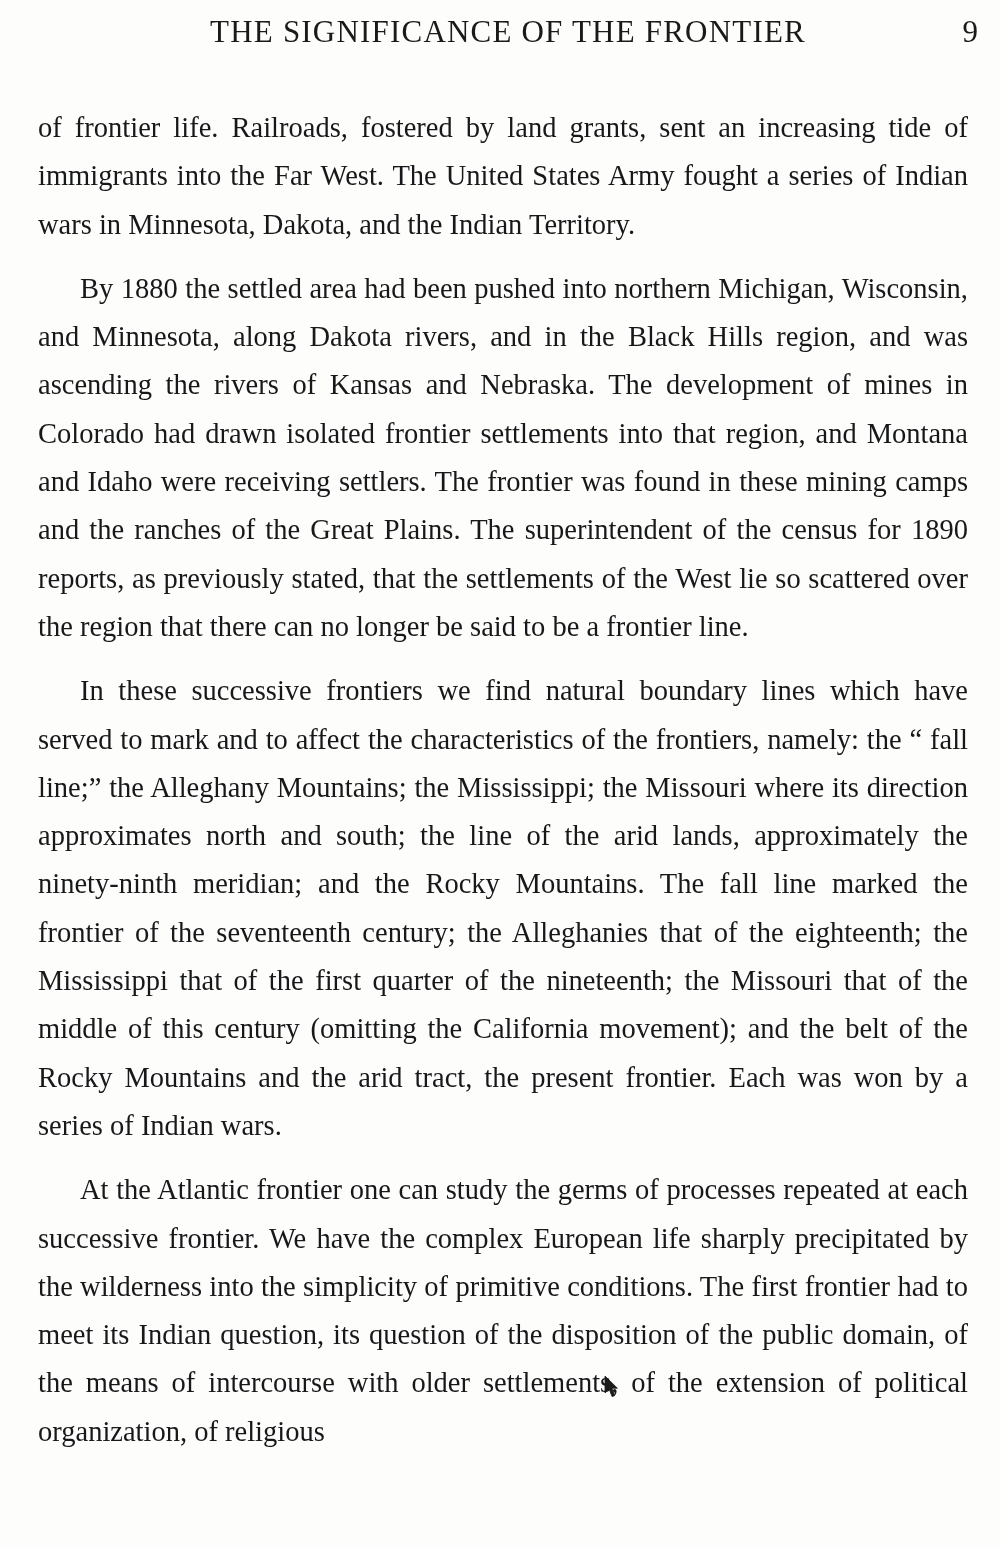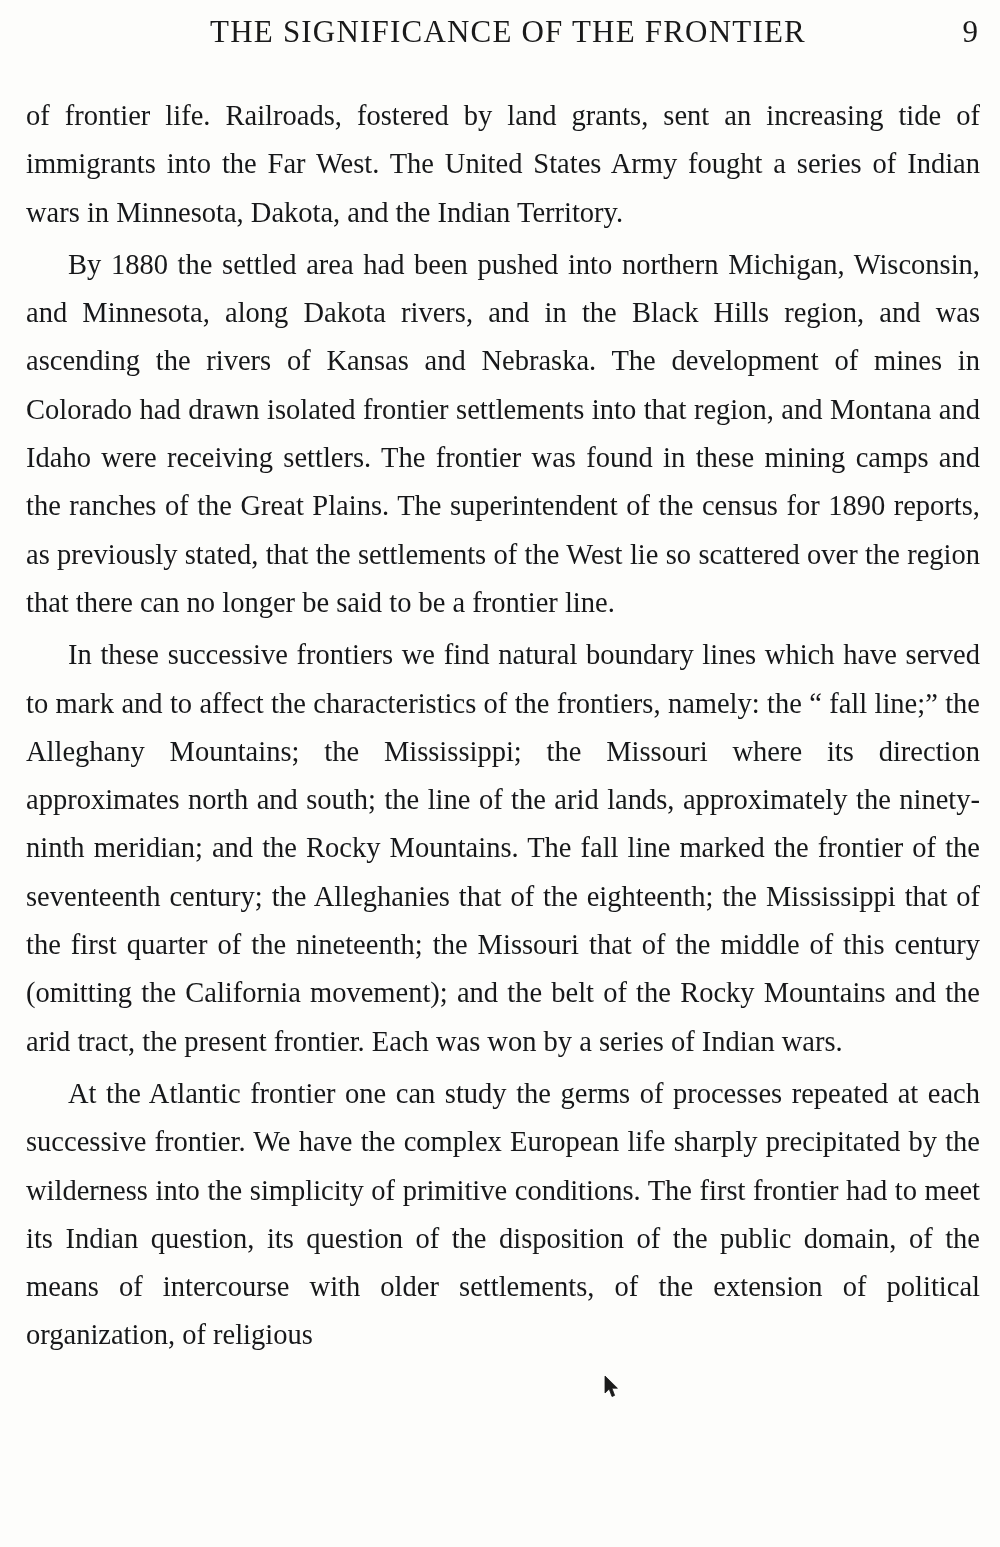--- a/index.html
+++ b/index.html
@@ -52,21 +52,21 @@
     position: absolute;
     top: 88px;
     left: 22px;
     width: 962px;
     font-size: 28.5px;
     line-height: 48.3px;
     text-align: justify;
     color: #17181a;
   }
   .para {
-    margin: 4px;
+    margin: 16px;
     text-indent: 42px;
   }
   .para.first {
     text-indent: 0;
   }
   
   .body-text, .running-head, .folio {
     text-rendering: optimizeLegibility;
   }
   .cursor {

